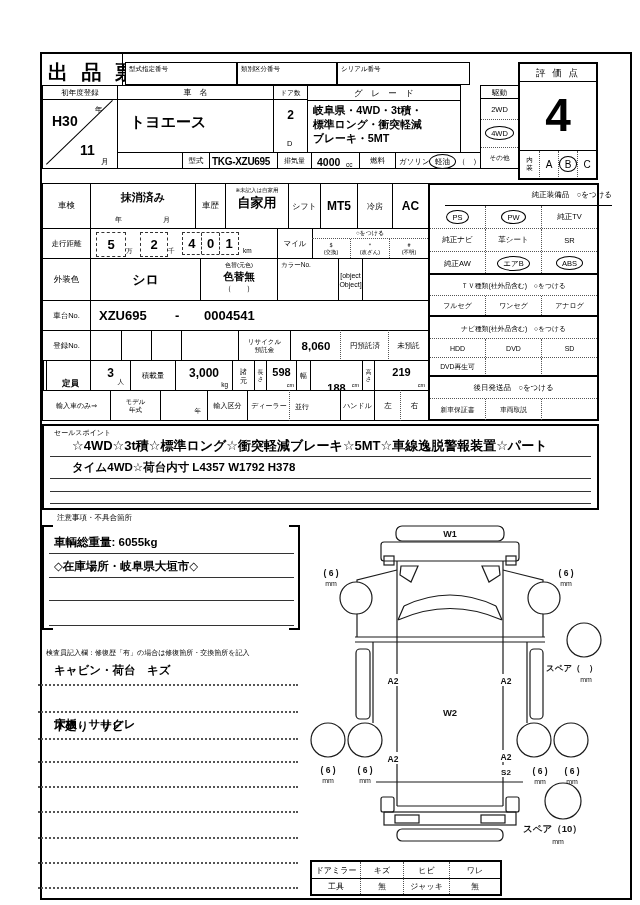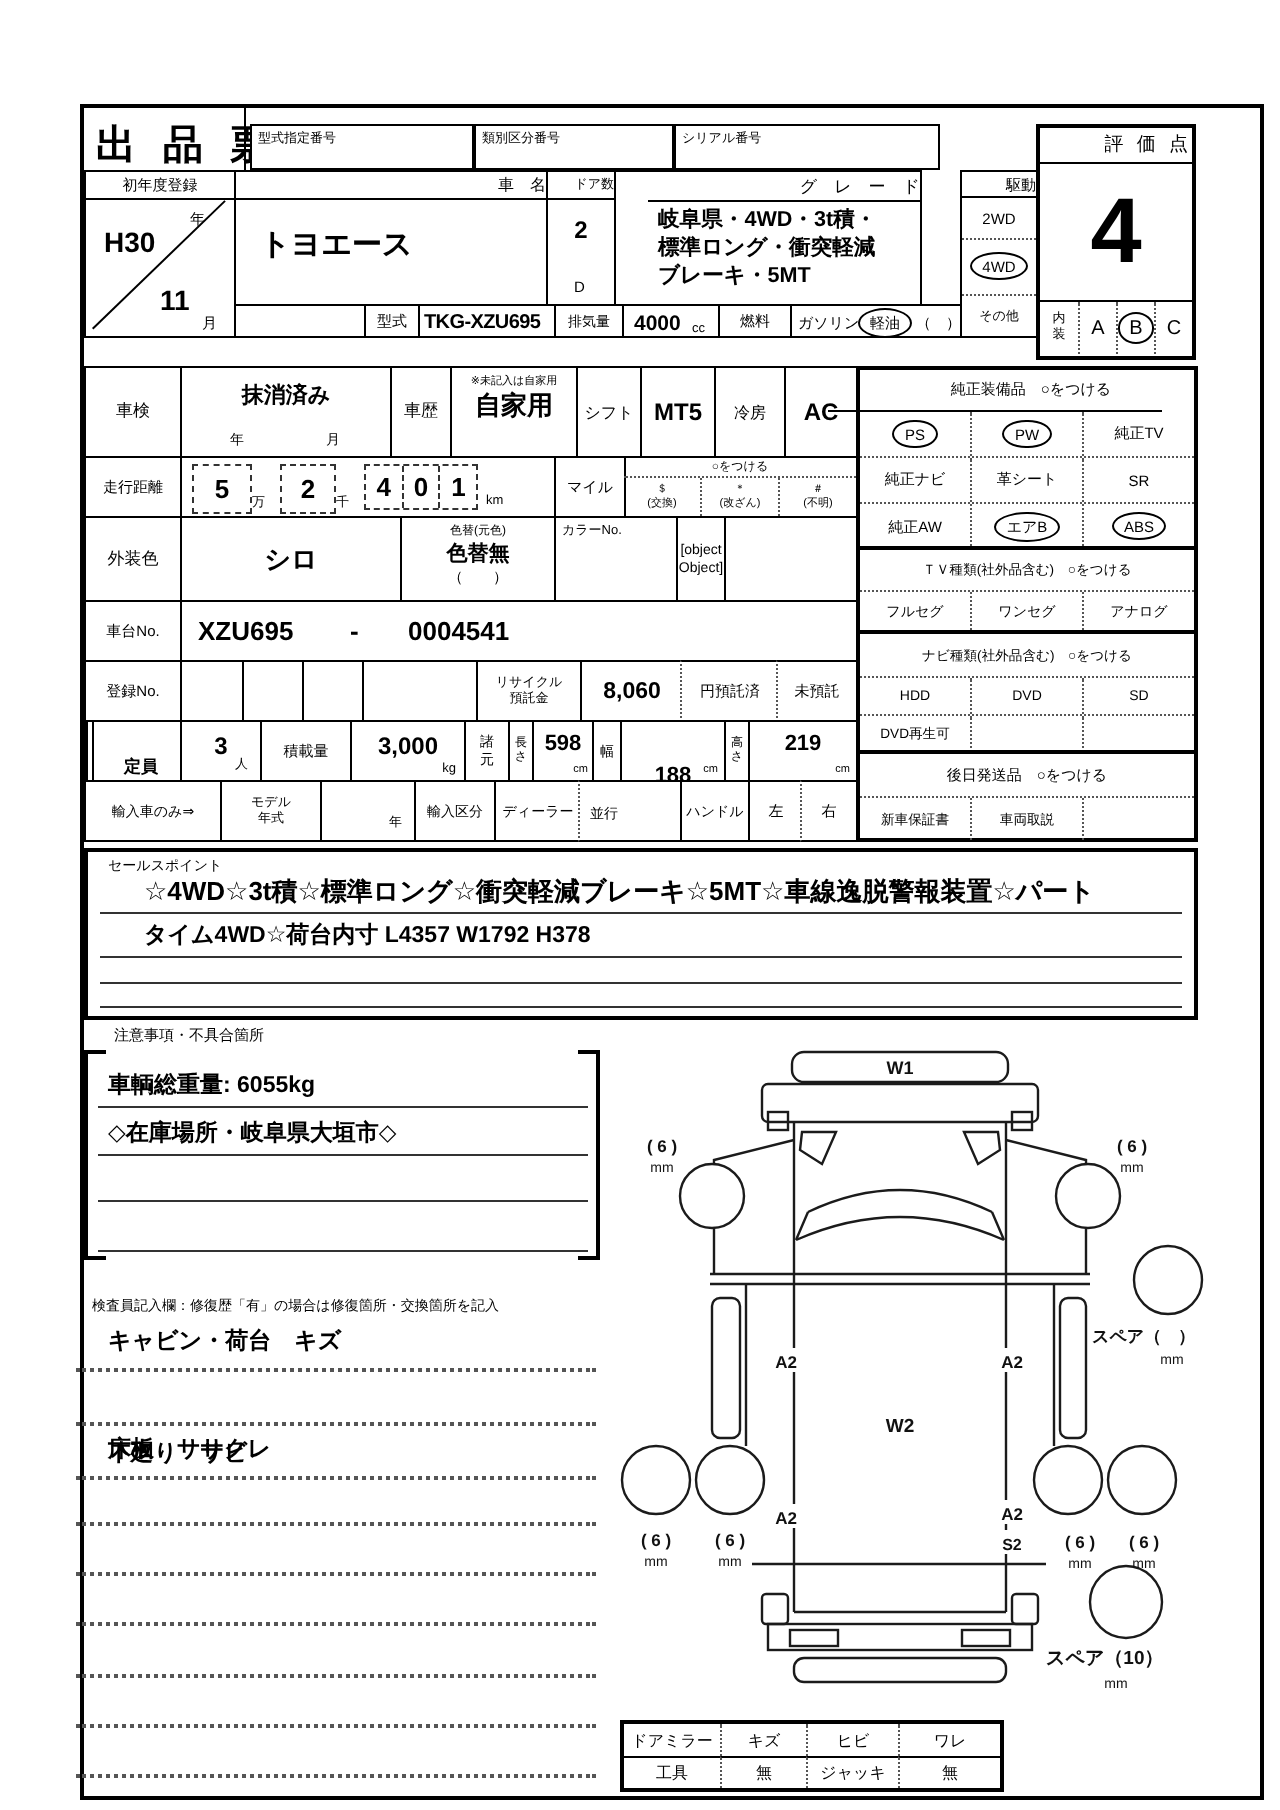--- a/index.html
+++ b/index.html
@@ -6,21 +6,21 @@
   .sheet{position:relative;width:640px;height:905px;background:#fff;
          font-family:"Liberation Sans","DejaVu Sans",sans-serif;color:#000;overflow:hidden;}
   .frame{position:absolute;left:40px;top:52px;width:592px;height:848px;border:2px solid #000;box-sizing:border-box;}
   .c{position:absolute;box-sizing:border-box;border:1px solid #000;background:#fff;overflow:hidden;}
   .blk{position:absolute;box-sizing:border-box;border:2px solid #000;background:#fff;}
   .t{position:absolute;white-space:pre-line;}
   .lc{display:flex;align-items:center;justify-content:center;text-align:center;white-space:pre-line;}
   .b{font-weight:bold;}
   .nr{border-right:none;}
   .dl{border-left:1px dotted #555;}
-  .chead{border-bottom:1px solid #000;text-align:right;box-sizing:border-box;}
+  .chead{border-bottom:1px solid #000;text-align:center;box-sizing:border-box;}
   .circled{position:relative;display:inline-block;}
   .circled::after{content:"";position:absolute;left:-6px;right:-6px;top:-3px;bottom:-2px;
                   border:1.6px solid #000;border-radius:50%;}
   .rule{position:absolute;border-top:1px solid #333;}
   .drule{position:absolute;border-top:2px dotted #555;}
   .vline{position:absolute;width:1px;background:#000;}
   .stub{position:absolute;background:#000;}
   .mtable{position:absolute;left:310px;top:860px;display:grid;
           grid-template-columns:48px 43px 46px 51px;border:2px solid #000;background:#fff;}
   .mcell{height:16px;font-size:8px;display:flex;align-items:center;justify-content:center;
@@ -69,21 +69,21 @@
   </div>
   <div class="c" style="left:117px;top:85px;width:157px;height:68px;">
     <div class="chead" style="height:14px;line-height:14px;font-size:8px;">車　名</div>
     <div class="b" style="padding:13px 0 0 12px;font-size:15px;">トヨエース</div>
   </div>
   <div class="c" style="left:273px;top:85px;width:35px;height:68px;">
     <div class="chead" style="height:14px;line-height:14px;font-size:6.5px;">ドア数</div>
     <div class="b" style="text-align:center;margin-top:8px;font-size:12px;">2</div>
     <span class="t" style="left:13px;top:53px;font-size:7.5px;">D</span>
   </div>
-  <div class="c" style="left:307px;top:85px;width:154px;height:68px;padding-left:16px;">
+  <div class="c" style="left:307px;top:85px;width:154px;height:68px;">
     <div class="chead" style="height:15px;line-height:15px;font-size:8.5px;">グ　レ　ー　ド</div>
     <div class="b" style="padding:2px 5px;font-size:10.8px;line-height:1.3;white-space:pre-line;">岐阜県・4WD・3t積・
 標準ロング・衝突軽減
 ブレーキ・5MT</div>
   </div>
   <div class="c" style="left:480px;top:85px;width:39px;height:84px;">
     <div class="chead" style="height:13px;line-height:13px;font-size:7.5px;">駆動</div>
     <div class="lc" style="height:20px;font-size:7.5px;border-bottom:1px dotted #555;"><span>2WD</span></div>
     <div class="lc" style="height:27px;font-size:7.5px;border-bottom:1px dotted #555;"><span class="circled">4WD</span></div>
     <div class="lc" style="height:20px;font-size:6.5px;"><span>その他</span></div>
@@ -221,21 +221,21 @@
   <div class="c lc" style="left:207px;top:390px;width:41px;height:31px;font-size:7px;">輸入区分</div>
   <div class="c lc nr" style="left:247px;top:390px;width:43px;height:31px;font-size:7px;">ディーラー</div>
   <div class="c" style="left:289px;top:390px;width:52px;height:31px;border-left-style:dotted;border-left-color:#555;">
     <span class="t" style="left:5px;top:11px;font-size:7px;">並行</span>
   </div>
   <div class="c lc" style="left:340px;top:390px;width:35px;height:31px;font-size:7px;">ハンドル</div>
   <div class="c lc nr" style="left:374px;top:390px;width:27px;height:31px;font-size:7.5px;">左</div>
   <div class="c lc" style="left:400px;top:390px;width:29px;height:31px;font-size:7.5px;border-left-style:dotted;border-left-color:#555;">右</div>
 
   <div class="blk" style="left:428px;top:183px;width:171px;height:238px;"></div>
-  <div class="t" style="left:414px;top:185px;width:167px;height:21px;line-height:20px;font-size:7.5px;text-align:center;border-bottom:1px solid #000;box-sizing:border-box;padding-left:36px;">純正装備品　○をつける</div>
+  <div class="t" style="left:445px;top:185px;width:167px;height:21px;line-height:20px;font-size:7.5px;text-align:right;border-bottom:1px solid #000;box-sizing:border-box;padding-left:36px;">純正装備品　○をつける</div>
 
   <div style="position:absolute;left:430px;top:206px;width:167px;">
     <div style="display:flex;height:22px;">
       <div class="lc" style="flex:1;font-size:7.5px;"><span class="circled">PS</span></div>
       <div class="lc dl" style="flex:1;font-size:7.5px;"><span class="circled">PW</span></div>
       <div class="lc dl" style="flex:1;font-size:7.5px;"><span>純正TV</span></div>
     </div>
     <div style="display:flex;height:22px;border-top:1px dotted #555;">
       <div class="lc" style="flex:1;font-size:7.5px;"><span>純正ナビ</span></div>
       <div class="lc dl" style="flex:1;font-size:7.5px;"><span>革シート</span></div>

